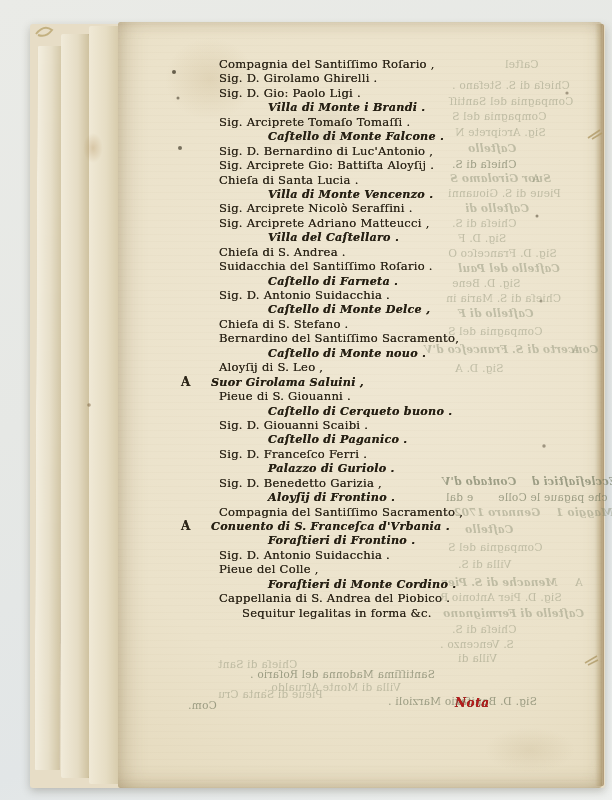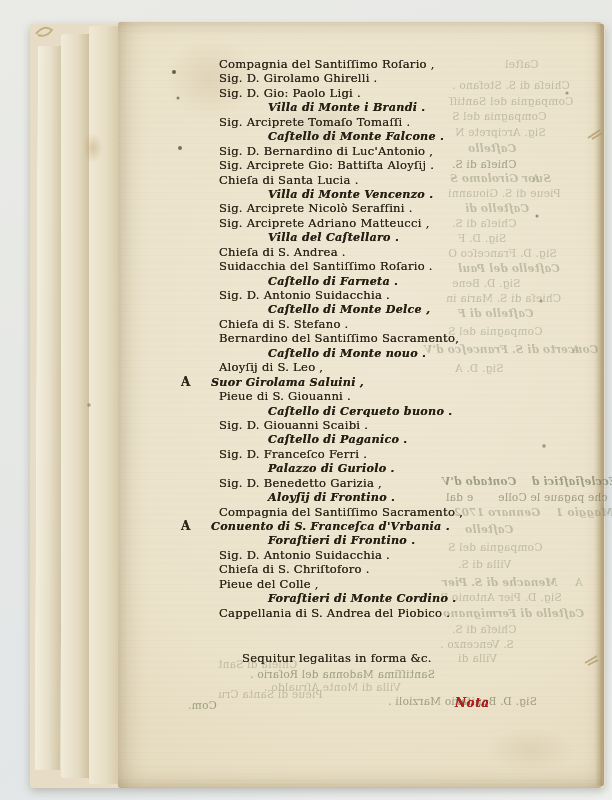--- a/index.html
+++ b/index.html
@@ -69,21 +69,21 @@
   .thread{position:absolute;}
 
   
   .textblock{position:absolute;left:118px;top:57px;width:478px;color:#2c2518;}
   .line{position:relative;height:14.45px;line-height:14.45px;font-size:11.6px;
     white-space:pre;letter-spacing:.25px;
     text-shadow:0 0 .55px rgba(44,37,24,.85);}
   .ln-n{padding-left:101px;}
   .ln-p{padding-left:150px;}
   .ln-a{padding-left:93px;}
-  .ln-s{padding-left:124px;margin-top:31px;}
+  .ln-s{padding-left:124px;}
   .line.it{font-style:italic;font-weight:bold;font-size:11.2px;color:#251f13;}
   .marg{position:absolute;left:63px;top:0;font-style:normal;font-weight:bold;
     font-size:12px;color:#2c2518;}
   .catchword{position:absolute;left:455px;top:696px;font-style:italic;font-weight:bold;
     font-size:12px;letter-spacing:.6px;color:#b91c1c;text-shadow:0 0 .6px rgba(36,30,18,.9);}
 
   
   .bleedlayer{position:absolute;left:0;top:0;width:612px;height:800px;pointer-events:none;}
   .bleed{position:absolute;transform:scaleX(-1);white-space:pre;
     font-size:10.6px;color:rgba(128,133,108,.42);filter:blur(.35px);letter-spacing:.2px;}
@@ -192,21 +192,20 @@
       <div class="line ln-n"><span>Sig. D. Giouanni Scaibi .</span></div>
       <div class="line ln-p it"><span>Caſtello di Paganico .</span></div>
       <div class="line ln-n"><span>Sig. D. Franceſco Ferri .</span></div>
       <div class="line ln-p it"><span>Palazzo di Guriolo .</span></div>
       <div class="line ln-n"><span>Sig. D. Benedetto Garizia ,</span></div>
       <div class="line ln-p it"><span>Aloyſij di Frontino .</span></div>
       <div class="line ln-n"><span>Compagnia del Santiſſimo Sacramento ,</span></div>
       <div class="line ln-a it"><span class="marg">A</span><span>Conuento di S. Franceſca d'Vrbania .</span></div>
       <div class="line ln-p it"><span>Foraſtieri di Frontino .</span></div>
       <div class="line ln-n"><span>Sig. D. Antonio Suidacchia .</span></div>
-      <div class="line ln-n"><span>Chieſa di S. Chriſtoforo .</span></div>
       <div class="line ln-n"><span>Pieue del Colle ,</span></div>
       <div class="line ln-p it"><span>Foraſtieri di Monte Cordino .</span></div>
       <div class="line ln-n"><span>Cappellania di S. Andrea del Piobico .</span></div>
       <div class="line ln-s"><span>Sequitur legalitas in forma &amp;c.</span></div>
     </div>
 
   <div class="catchword">Nota</div>
 </div>
 
 </body></html>

